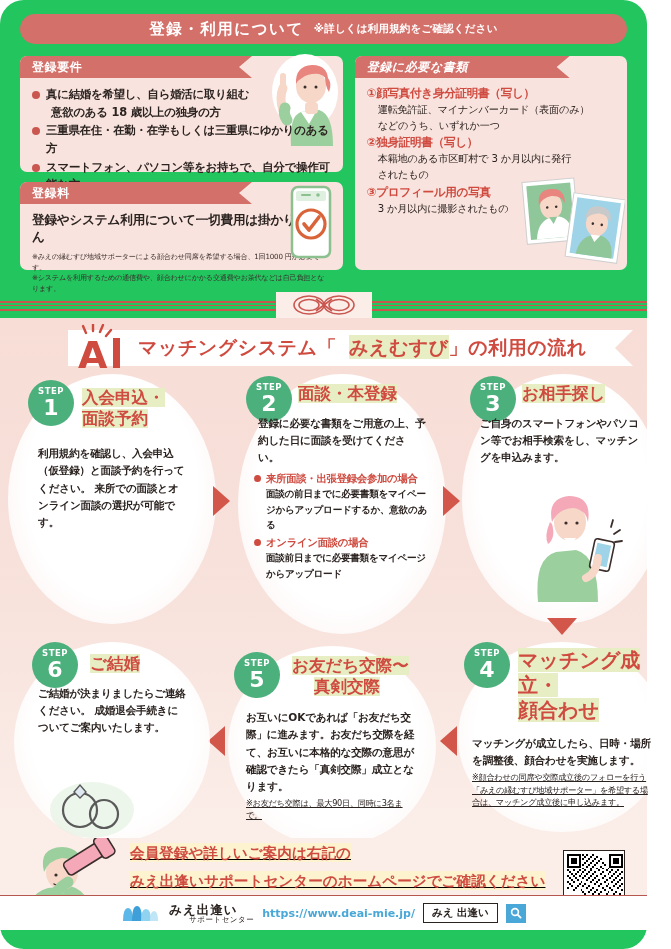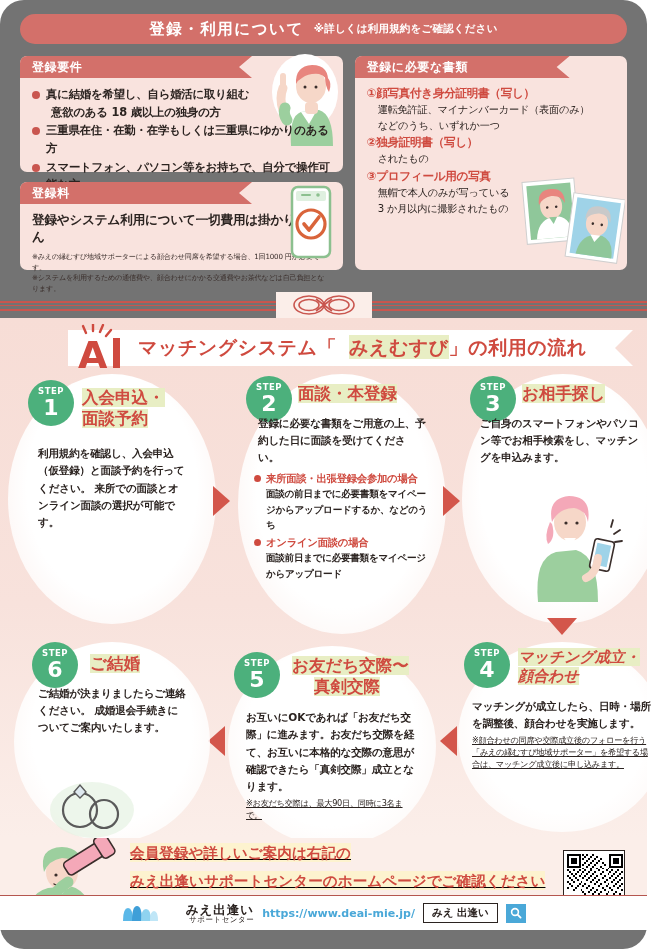--- a/index.html
+++ b/index.html
@@ -2,21 +2,21 @@
 <html lang="ja"><head>
 <meta charset="utf-8">
 <style>
   * { box-sizing: border-box; margin: 0; padding: 0; }
   html, body {
     width: 671px; height: 949px;
     font-family: "DejaVu Sans", "Liberation Sans", sans-serif;
     background: #ffffff;
     overflow: hidden;
   }
-  #page { position: relative; width: 647px; height: 949px; background: #737373; border-radius: 24px; }
+  #page { position: relative; width: 647px; height: 949px; background: #22c55e; border-radius: 24px; }
 
   
   .top-section { position: relative; padding: 14px 20px 0; height: 292px; }
 
   .main-banner {
     height: 30px; border-radius: 15px; background: #d3706a;
     display: flex; align-items: center; justify-content: center;
     color: #fff; gap: 10px;
   }
   .main-banner .mb-title { font-size: 15.5px; font-weight: bold; letter-spacing: 1.5px; }
@@ -32,21 +32,21 @@
   .ribbon {
     position: relative; height: 22px; background: #d3706a;
     display: flex; align-items: center;
     color: #fff; font-size: 12px; font-weight: bold; letter-spacing: .6px;
     padding-left: 12px;
     border-top-left-radius: 7px;
     clip-path: polygon(0 0, 100% 0, calc(100% - 13px) 50%, 100% 100%, 0 100%);
   }
   .ribbon.r1 { width: 232px; }
   .ribbon.r2 { width: 232px; }
-  .ribbon.r3 { width: 215px; }
+  .ribbon.r3 { width: 215px; font-style: italic; }
 
   .panel-body { padding: 8px 12px 10px; }
 
   ul.req { list-style: none; }
   ul.req li {
     position: relative; padding-left: 14px;
     font-size: 11.4px; color: #2b2320; line-height: 1.55; font-weight: bold;
     margin-bottom: 1px; letter-spacing: -0.2px;
   }
   ul.req li::before {
@@ -165,21 +165,21 @@
   .hr-foot { position: absolute; left: 0; bottom: 34px; width: 100%; height: 1px; background: #b5564f; }
 
   
   .footer {
     position: absolute; left: 0; bottom: 0; width: 100%; height: 34px;
     display: flex; align-items: center; justify-content: center; gap: 8px;
     background: #fff;
   }
   .logo-mark { width: 40px; height: 20px; }
   .logo-text { line-height: 1.05; }
-  .logo-text .lt1 { font-size: 12.5px; font-weight: bold; color: #2b2320; letter-spacing: 1px; text-align: right; }
+  .logo-text .lt1 { font-size: 12.5px; font-weight: bold; color: #2b2320; letter-spacing: 1px; }
   .logo-text .lt2 { font-size: 7.5px; color: #2b2320; letter-spacing: .5px; margin-left: 20px; }
   .foot-url { font-size: 11px; color: #4aa8d8; font-weight: bold; }
   .search-box {
     border: 1px solid #2b2320; background: #fff; padding: 2px 8px;
     font-size: 10.5px; font-weight: bold; color: #2b2320;
   }
   .search-btn {
     width: 20px; height: 19px; background: #4aa8d8;
     display: flex; align-items: center; justify-content: center;
   }
@@ -266,25 +266,25 @@
         </div>
 
         <div class="panel-body" style="padding-top:7px;">
           <div class="doc-item">
             <div class="doc-head">①顔写真付き身分証明書（写し）</div>
             <div class="doc-sub">運転免許証、マイナンバーカード（表面のみ）</div>
             <div class="doc-sub">などのうち、いずれか一つ</div>
           </div>
           <div class="doc-item">
             <div class="doc-head">②独身証明書（写し）</div>
+            <div class="doc-sub">本籍地のある市区町村で 3 か月以内に発行</div>
             <div class="doc-sub">されたもの</div>
           </div>
           <div class="doc-item">
             <div class="doc-head">③プロフィール用の写真</div>
-            <div class="doc-sub">無帽で本人のみが写っている</div>
             <div class="doc-sub">3 か月以内に撮影されたもの</div>
           </div>
         </div>
 
         <svg class="illus ph-photos" viewBox="0 0 106 98">
           <g transform="rotate(-5 34 46)">
             <rect x="6" y="10" width="52" height="62" fill="#ffffff" stroke="#cfcfcf" stroke-width="1"></rect>
             <rect x="10" y="14" width="44" height="54" fill="#8fc79a"></rect>
             <path d="M16 68 Q18 50 32 47 L40 47 Q52 50 52 68 Z" fill="#ffffff"></path>
             <ellipse cx="33" cy="36" rx="11" ry="13" fill="#f6d7c8"></ellipse>
@@ -371,21 +371,21 @@
           <div class="bn">2</div>
         </div>
         <div class="inner" style="padding-top:10px;">
           <div class="step-title" style="padding-left:48px;">
             <span>面談・本登録</span>
           </div>
           <div class="step-body" style="margin-top:10px; padding:0 8px;">登録に必要な書類をご用意の上、予約した日に面談を受けてください。</div>
           <div class="sub-list" style="padding:0 4px;">
             <div class="sub-item">
               <div class="sub-head">来所面談・出張登録会参加の場合</div>
-              <div class="sub-text">面談の前日までに必要書類をマイページからアップロードするか、などのうち</div>
+              <div class="sub-text">面談の前日までに必要書類をマイページからアップロードするか、意欲のある</div>
             </div>
             <div class="sub-item">
               <div class="sub-head">オンライン面談の場合</div>
               <div class="sub-text">面談前日までに必要書類をマイページからアップロード</div>
             </div>
           </div>
         </div>
       </div>
 
       <div class="arrow right" style="left:443px; top:112px;"></div>
@@ -423,21 +423,21 @@
 
       <div class="arrow down" style="left:547px; top:244px;"></div>
 
       <div class="step" style="left:458px; top:268px; width:208px; height:190px;">
         <div class="blob"></div>
         <div class="badge" style="left:6px; top:0px;">
           <div class="bs">STEP</div>
           <div class="bn">4</div>
         </div>
         <div class="inner" style="padding-top:6px;">
-          <div class="step-title" style="padding-left:48px; font-size:15px;font-style:italic;">
+          <div class="step-title" style="padding-left:48px; font-size:20px;">
             <span>マッチング成立・</span><br>
             <span>顔合わせ</span>
           </div>
           <div class="step-body" style="margin-top:12px; padding:0 2px;">マッチングが成立したら、日時・場所を調整後、顔合わせを実施します。</div>
           <div class="note" style="padding:0 2px;">※顔合わせの同席や交際成立後のフォローを行う「みえの縁むすび地域サポーター」を希望する場合は、マッチング成立後に申し込みます。</div>
         </div>
       </div>
 
       <div class="arrow left" style="left:440px; top:352px;"></div>
 

